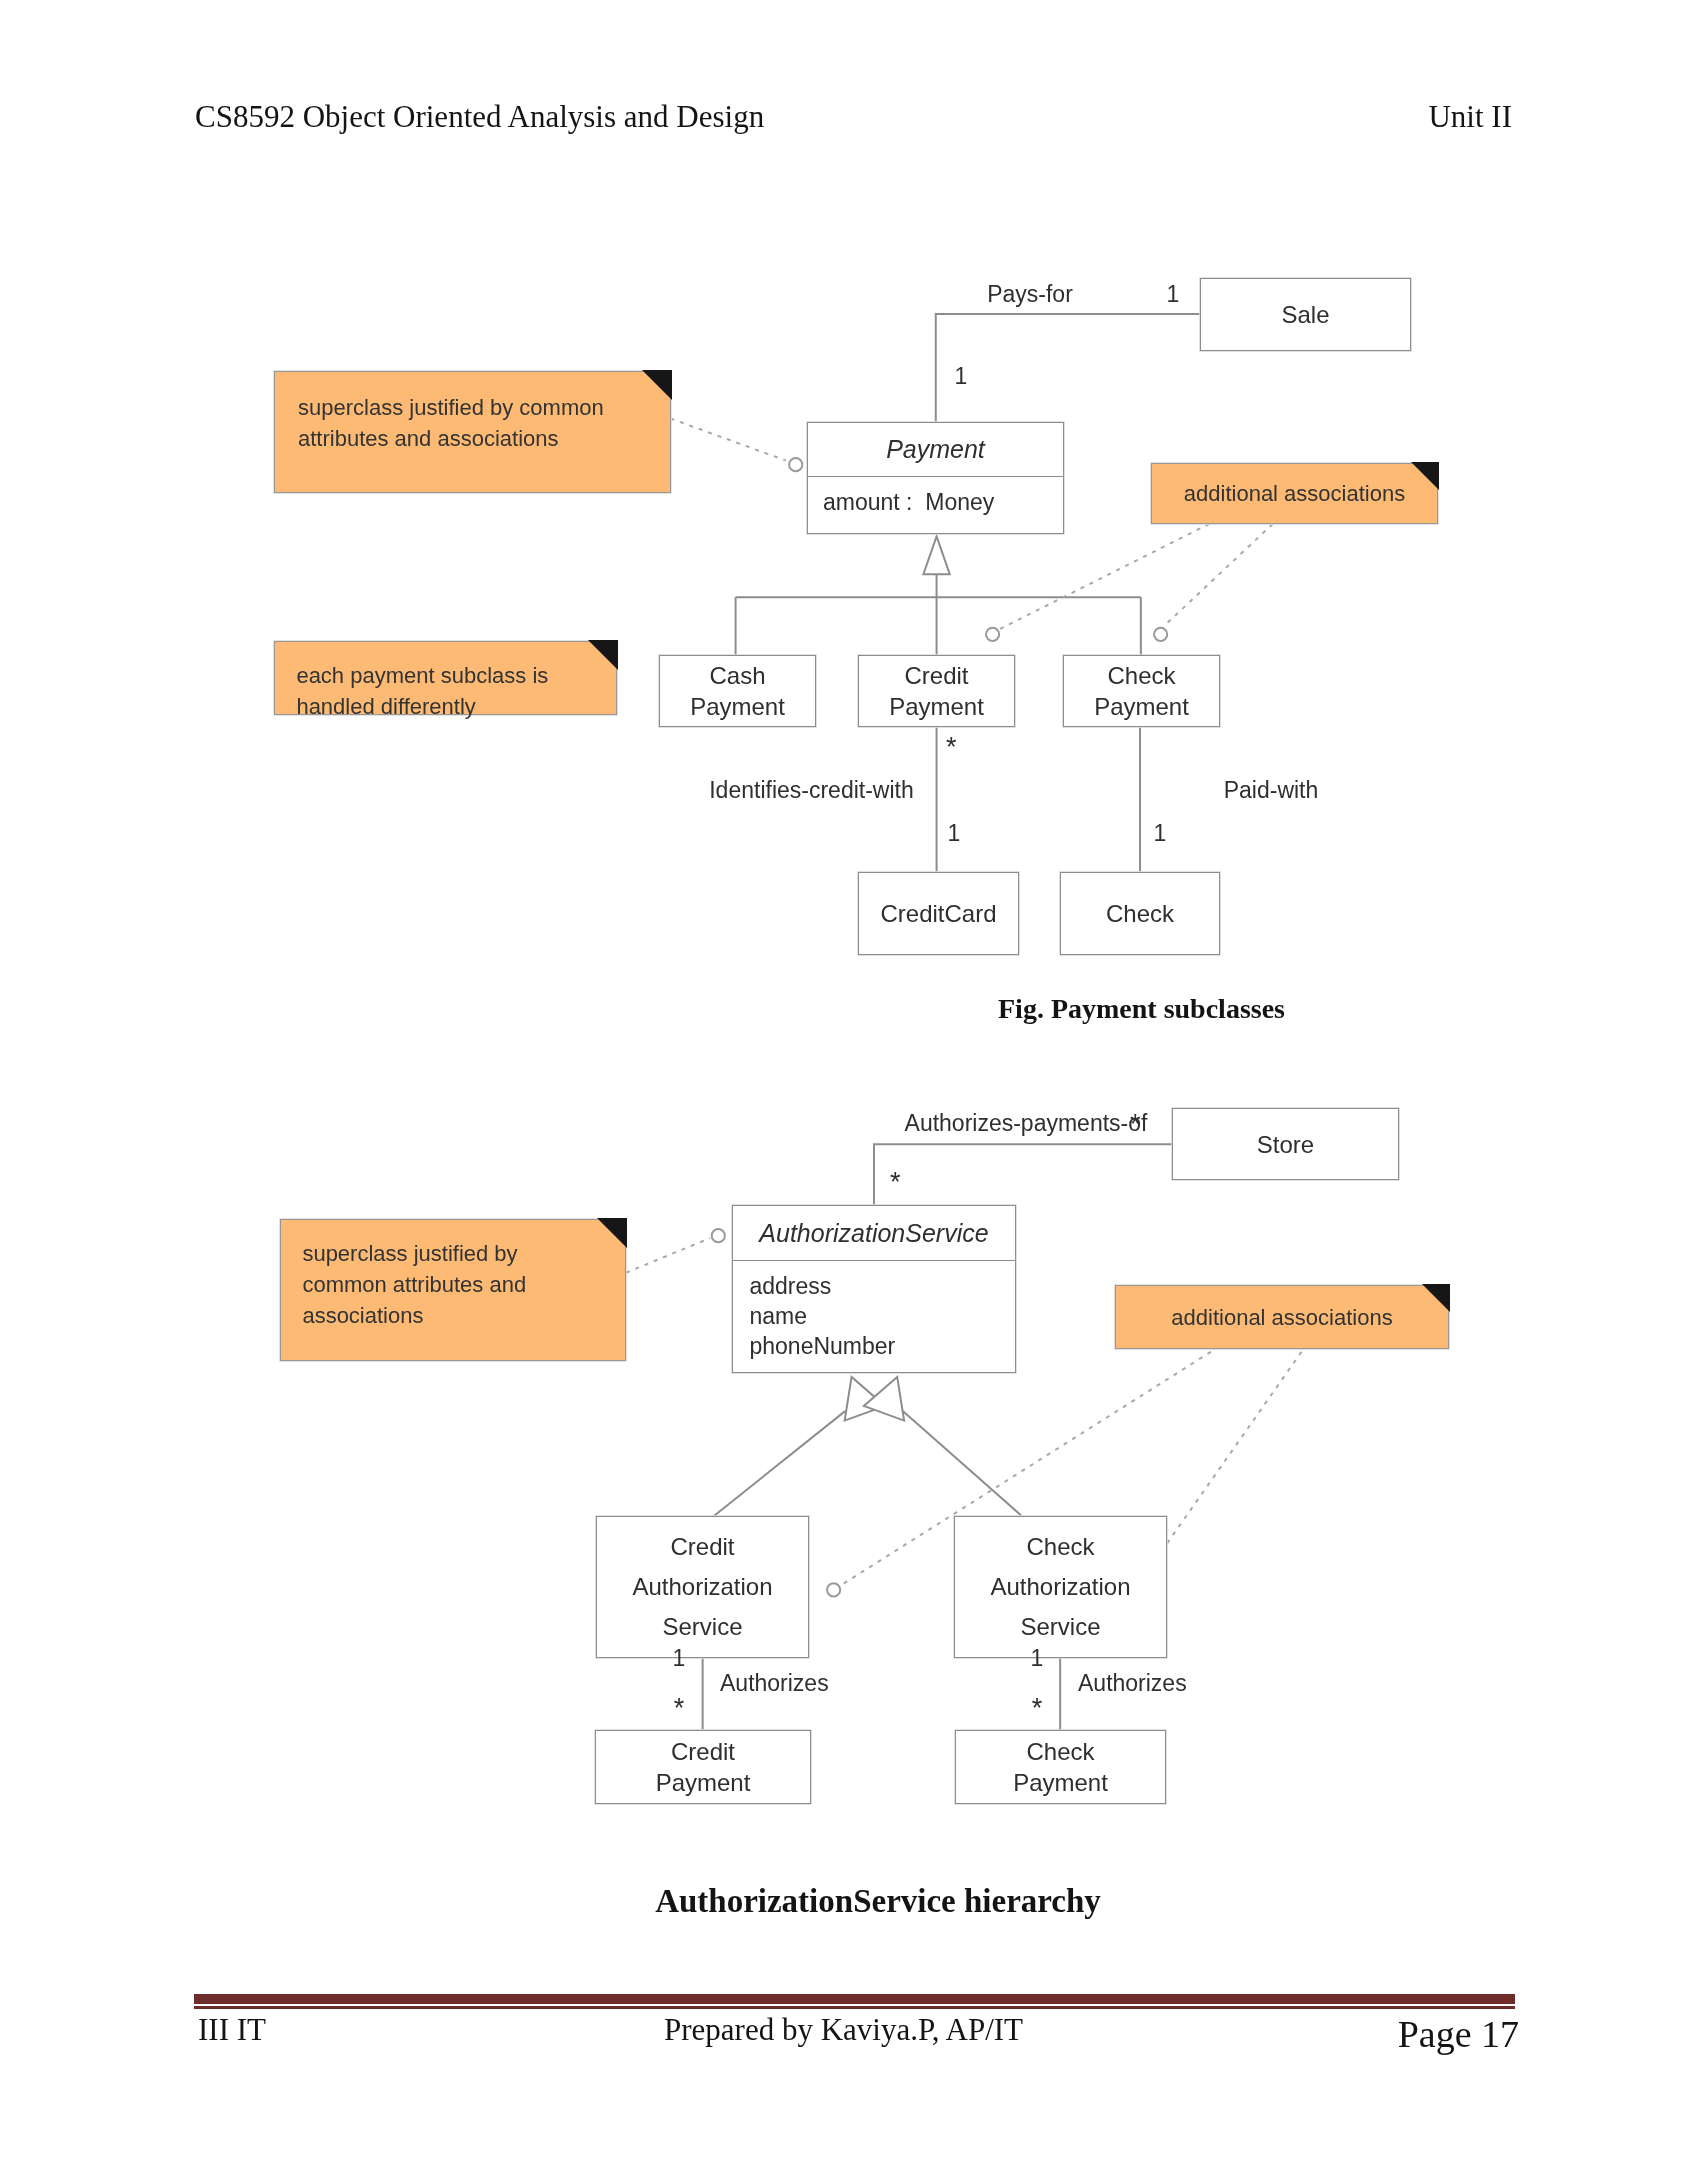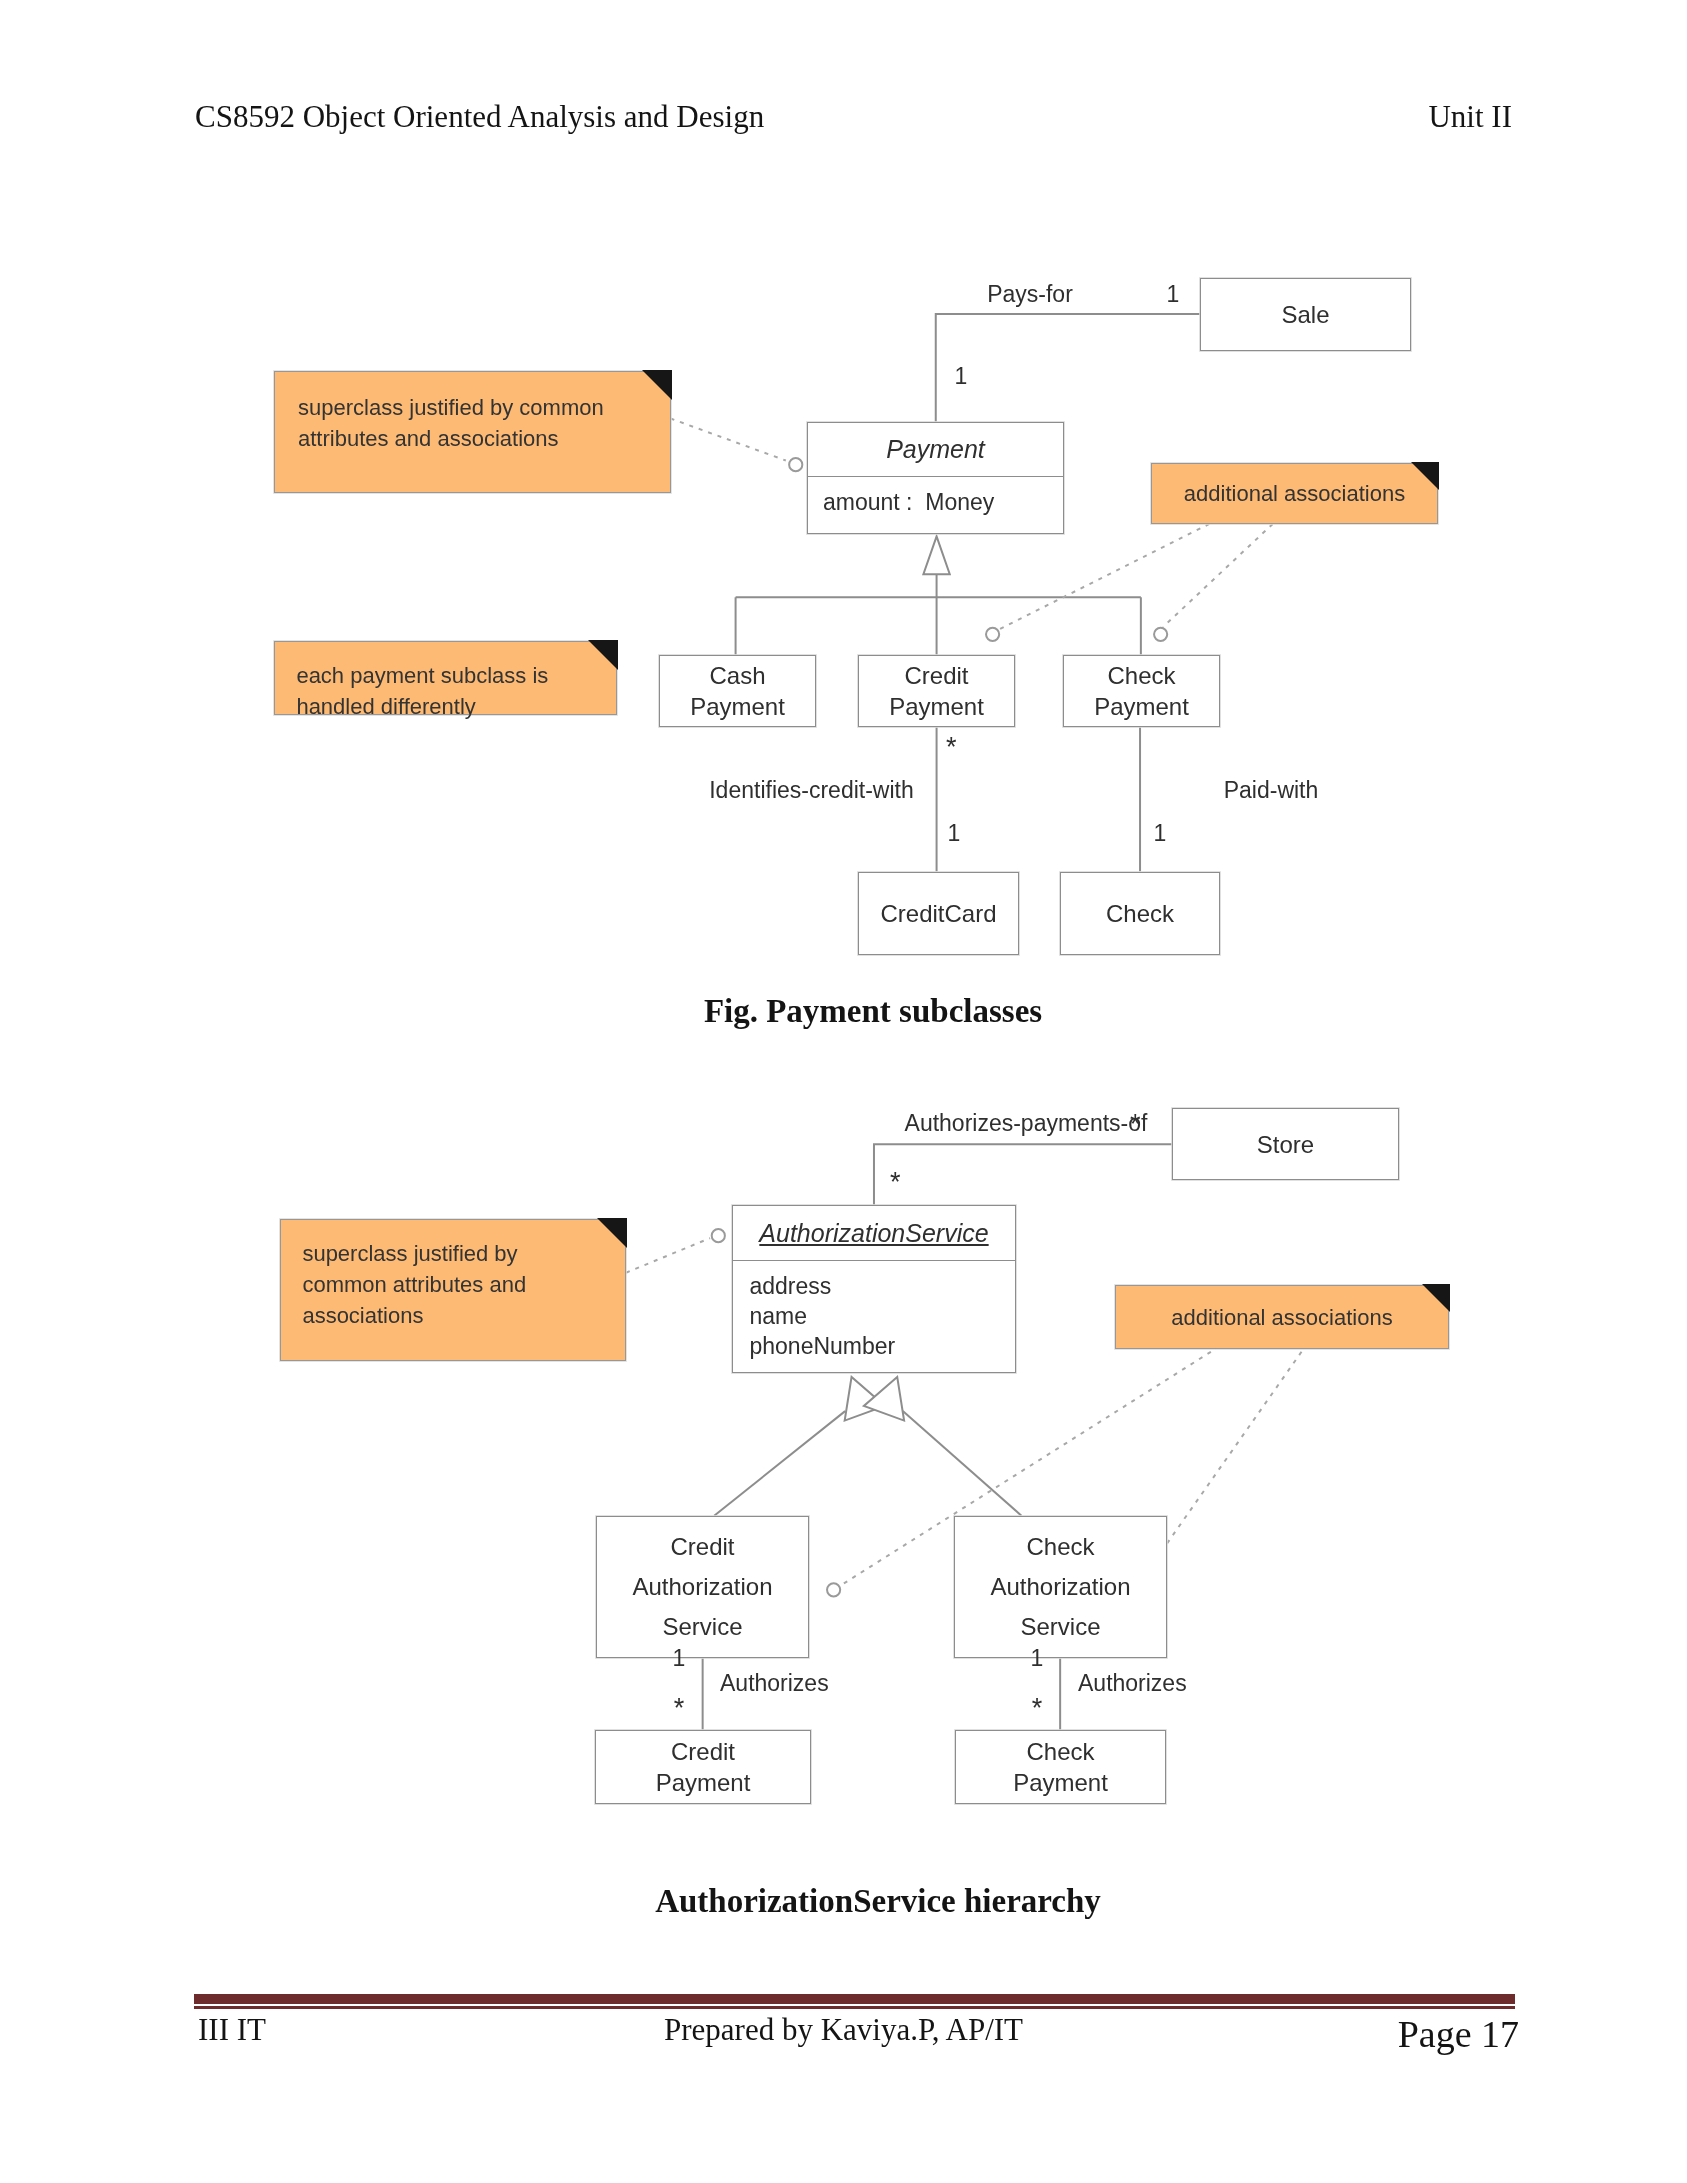--- a/index.html
+++ b/index.html
@@ -136,42 +136,42 @@
   <div class="lbl center" style="left:939px;top:821px;width:30px;">1</div>
   <div class="lbl center" style="left:1145px;top:821px;width:30px;">1</div>
 
   <div class="box" style="left:858px;top:872px;width:161px;height:83px;">
     <div class="line">CreditCard</div>
   </div>
   <div class="box" style="left:1060px;top:872px;width:160px;height:83px;">
     <div class="line">Check</div>
   </div>
 
-  <div class="abs serif bold center" style="left:461px;top:993px;width:824px;font-size:33px;">Fig. Payment subclasses</div>
+  <div class="abs serif bold center" style="left:461px;top:993px;width:824px;font-size:28px;text-align:right;">Fig. Payment subclasses</div>
 
   <div class="lbl center" style="left:890px;top:1111px;width:272px;">Authorizes-payments-of</div>
   <div class="lbl star" style="left:1130px;top:1112px;width:30px;">*</div>
 
   <div class="box" style="left:1172px;top:1108px;width:227px;height:72px;">
     <div class="line">Store</div>
   </div>
 
   <div class="lbl star" style="left:890px;top:1170px;width:30px;">*</div>
 
   <div class="note" style="left:280px;top:1219px;width:346px;height:142px;padding:18px 0 0 21.4px;">
     <svg class="fold" width="30" height="30" viewBox="0 0 36 36">
       <polygon points="0,0 36,0 36,36" fill="#161616"></polygon>
       </svg>
     <div>superclass justified by</div>
     <div>common attributes and</div>
     <div>associations</div>
   </div>
 
   <div class="box" style="left:732px;top:1205px;width:284px;height:168px;justify-content:flex-start;">
-    <div class="cls-title" style="height:55px;text-decoration:underline;">AuthorizationService</div>
+    <div class="cls-title" style="height:55px;">AuthorizationService</div>
     <div class="attrs" style="padding:10px 0 0 16.5px;line-height:30px;">
       <div>address</div>
       <div>name</div>
       <div>phoneNumber</div>
     </div>
   </div>
 
   <div class="note" style="left:1115px;top:1285px;width:334px;height:64px;display:flex;align-items:center;justify-content:center;">
     <svg class="fold" width="28" height="28" viewBox="0 0 34 34">
       <polygon points="0,0 34,0 34,34" fill="#161616"></polygon>

